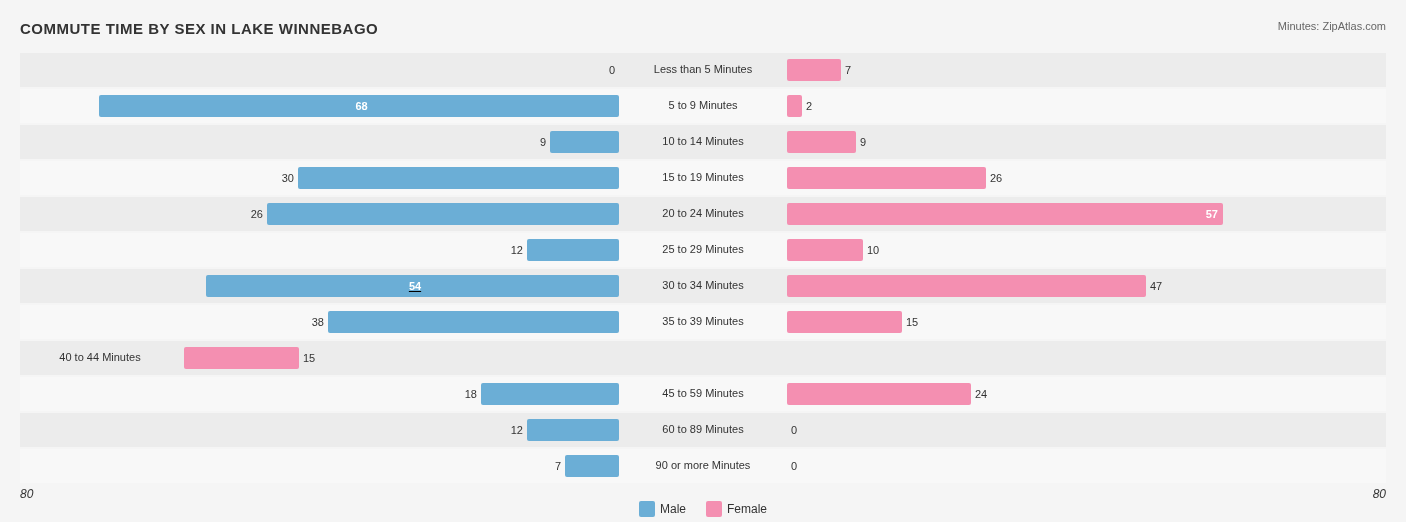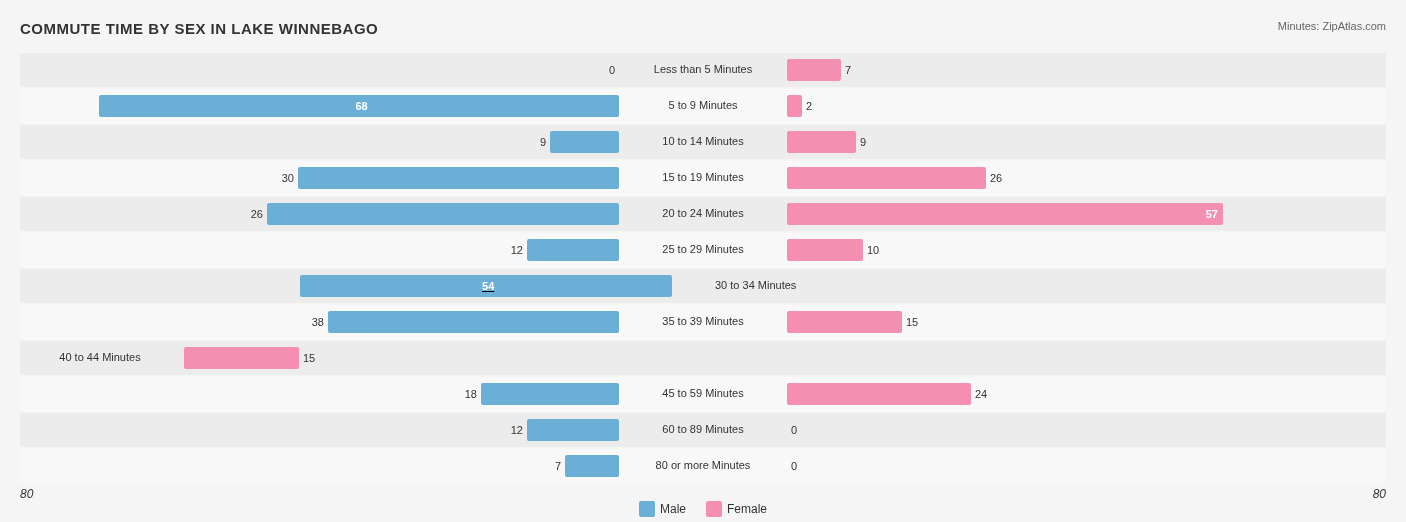--- a/index.html
+++ b/index.html
@@ -221,25 +221,29 @@
           <div class="male-bar" style="width: 92px;"></div>
         </div>
         <div class="label-center">25 to 29 Minutes</div>
         <div class="right-section">
           <div class="female-bar" style="width: 76px;"></div>
           <span class="bar-value-right">10</span>
         </div>
       </div>
       <div class="bar-row">
         <div class="left-section">
-          <div class="male-bar" style="width: 372px; text-decoration: underline;">
+          <div class="male-bar" style="width: 413px; text-decoration: underline;">
             <span class="value-inside-male">54</span>
           </div>
         </div>
         <div class="label-center">30 to 34 Minutes</div>
+        <div class="right-section">
+          <div class="female-bar" style="width: 359px;"></div>
+          <span class="bar-value-right">47</span>
+        </div>
       </div>
       <div class="bar-row">
         <div class="left-section">
           <span class="bar-value-left">38</span>
           <div class="male-bar" style="width: 291px;"></div>
         </div>
         <div class="label-center">35 to 39 Minutes</div>
         <div class="right-section">
           <div class="female-bar" style="width: 115px;"></div>
           <span class="bar-value-right">15</span>
@@ -271,21 +275,21 @@
         <div class="label-center">60 to 89 Minutes</div>
         <div class="right-section">
           <span class="bar-value-right">0</span>
         </div>
       </div>
       <div class="bar-row">
         <div class="left-section">
           <span class="bar-value-left">7</span>
           <div class="male-bar" style="width: 54px;"></div>
         </div>
-        <div class="label-center">80 or more Minutes</div>
+        <div class="label-center">90 or more Minutes</div>
         <div class="right-section">
           <span class="bar-value-right">0</span>
         </div>
       </div>
     </div>
 
   <div class="axis-row">
     <span class="axis-val">80</span>
     <span class="axis-val">80</span>
   </div>

